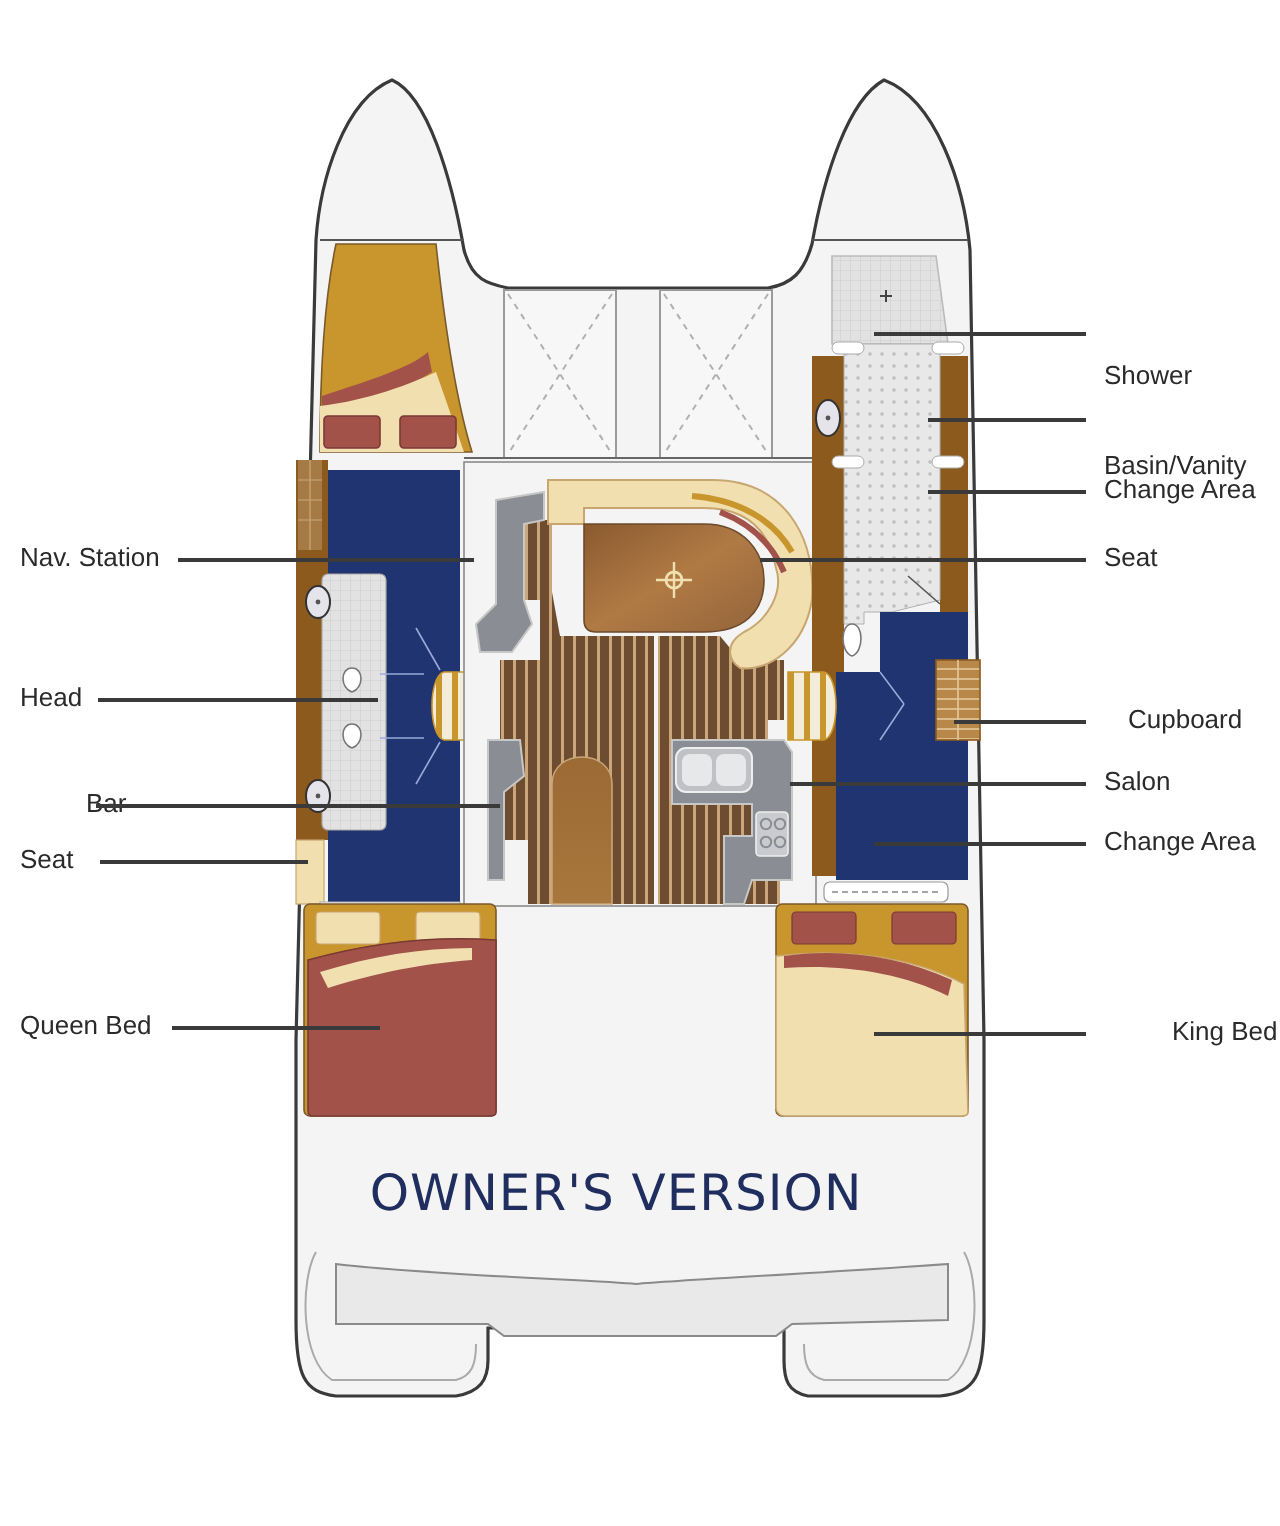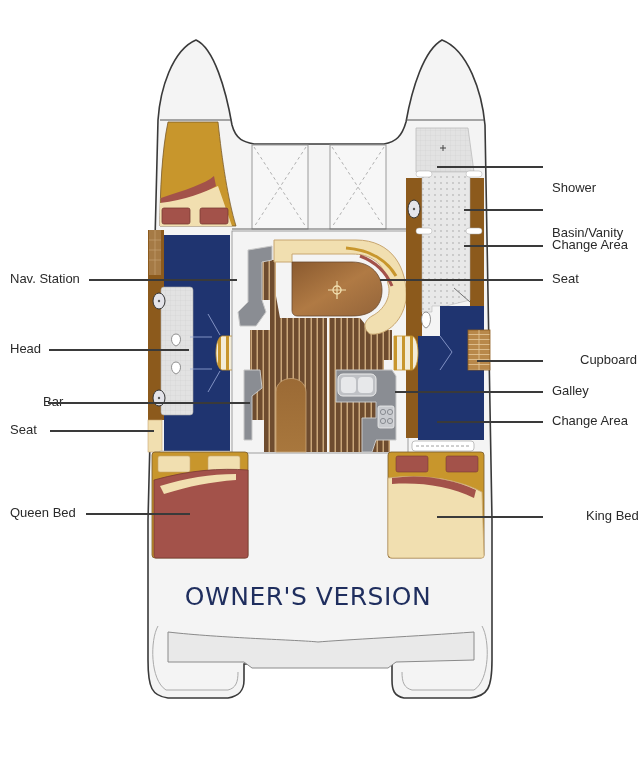--- a/index.html
+++ b/index.html
@@ -205,23 +205,23 @@
 
 <div class="label" style="left:552px; top:201px;margin-top:24px;">Basin/Vanity</div>
 <div class="leader" style="left:464px; top:209px; width:79px;"></div>
 
 <div class="label" style="left:552px; top:237px;">Change Area</div>
 <div class="leader" style="left:464px; top:245px; width:79px;"></div>
 
 <div class="label" style="left:552px; top:271px;">Seat</div>
 <div class="leader" style="left:380px; top:279px; width:163px;"></div>
 
-<div class="label" style="left:580px; top:352px;">Cupboard</div>
+<div class="label" style="left:564px; top:352px;">Cupboard</div>
 <div class="leader" style="left:477px; top:360px; width:66px;"></div>
 
-<div class="label" style="left:552px; top:383px;">Galley</div>
+<div class="label" style="left:552px; top:383px;">Salon</div>
 <div class="leader" style="left:395px; top:391px; width:148px;"></div>
 
 <div class="label" style="left:552px; top:413px;">Change Area</div>
 <div class="leader" style="left:437px; top:421px; width:106px;"></div>
 
 <div class="label" style="left:552px; top:508px;margin-left:34px;">King Bed</div>
 <div class="leader" style="left:437px; top:516px; width:106px;"></div>
 
 </body></html>

